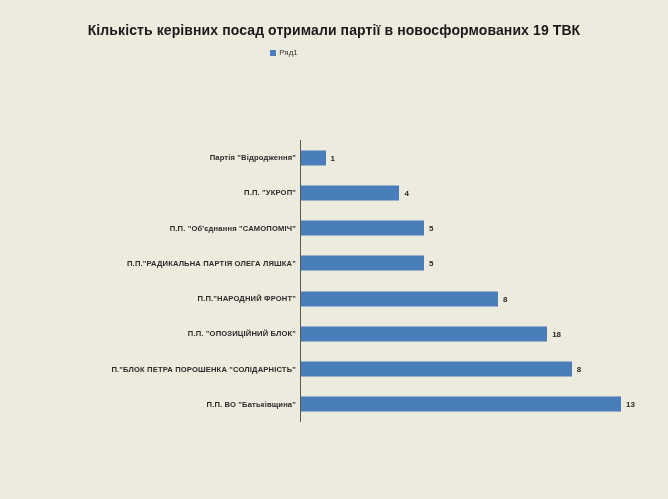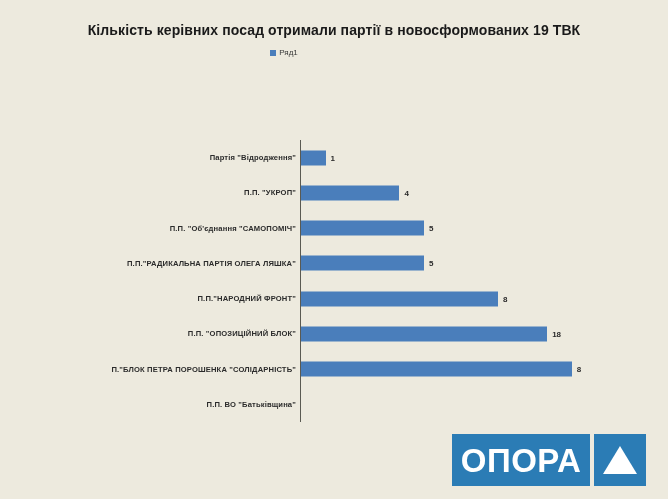--- a/index.html
+++ b/index.html
@@ -225,26 +225,22 @@
         </div>
         <div class="row" style="top: 211.5px; height: 35.25px;">
           <div class="cat-label">П."БЛОК ПЕТРА ПОРОШЕНКА "СОЛІДАРНІСТЬ"</div>
           <div class="bar-wrap">
             <div class="bar" style="width: 270.769px; background: rgb(74, 126, 187);"></div>
             <span class="bar-value">8</span>
           </div>
         </div>
         <div class="row" style="top: 246.75px; height: 35.25px;">
           <div class="cat-label">П.П. ВО "Батьківщина"</div>
+          <div class="bar-wrap">
+            <div class="bar" style="width: 320px; background: rgb(74, 126, 187);"></div>
+            <span class="bar-value">13</span>
+          </div>
         </div>
       </div>
   </div>
 
-  <div class="logo">
-    <div class="logo-word">
-      <span class="logo-word-text">ОПОРА</span>
-    </div>
-    <div class="logo-mark">
-      <span class="logo-triangle"></span>
-    </div>
-  </div>
 
 </div>
 
 </body></html>

